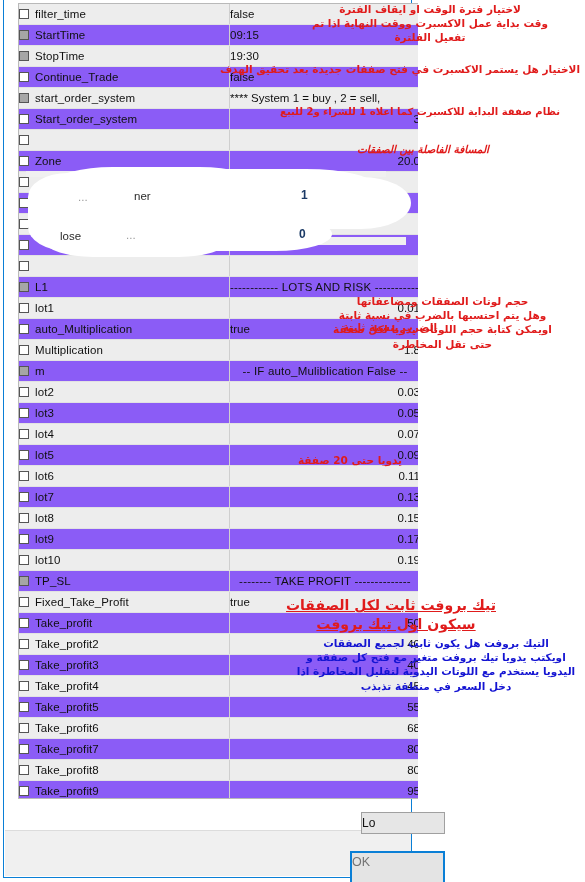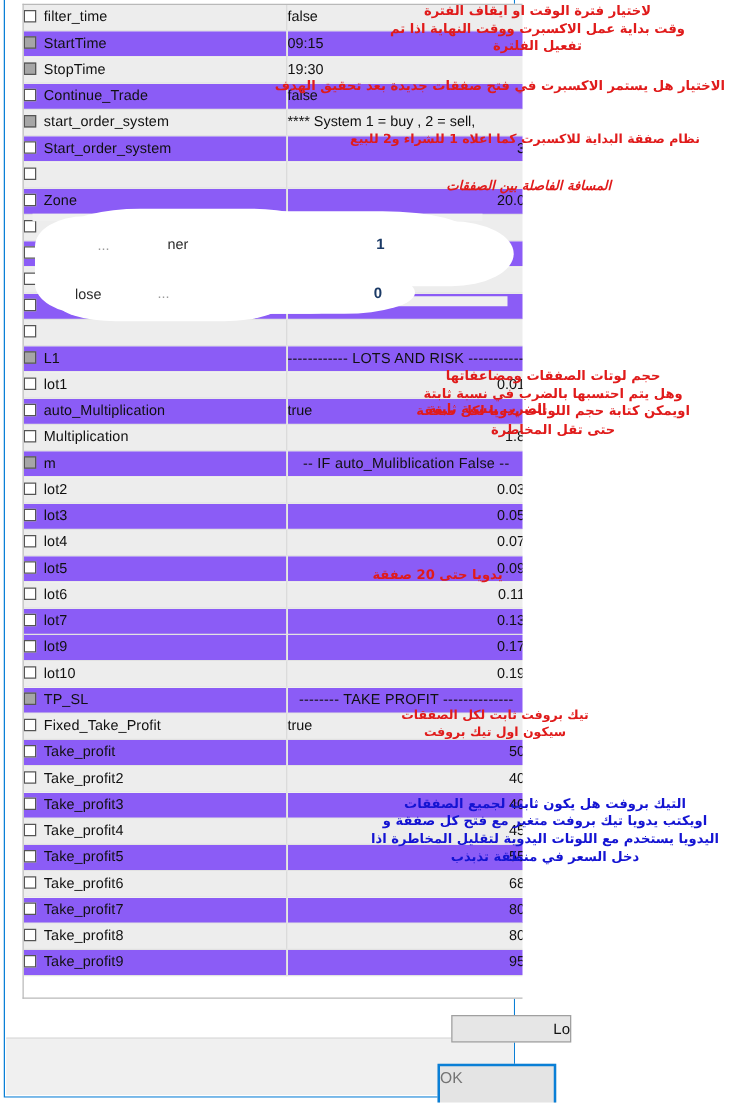--- a/index.html
+++ b/index.html
@@ -51,23 +51,23 @@
     position:absolute;left:16px;top:167px;width:393px;height:92px;
     pointer-events:none;
   }
   #smear .wash{position:absolute;background:#ffffff;}
   #smear .ghost{position:absolute;color:#2b2b2b;font-size:11.5px;white-space:nowrap;}
   #smear .ghostnum{position:absolute;color:#1b3a66;font-size:12px;font-weight:bold;}
   #smear .streak{position:absolute;background:#f0f0f0;}
 
   
   #load-btn{
-    position:absolute;left:361px;top:812px;width:96px;height:22px;
+    position:absolute;left:361px;top:812px;width:84px;height:22px;
     background:#e6e6e6;border:1px solid #a0a0a0;box-sizing:border-box;
-    font-size:12px;color:#111;line-height:20px;text-align:right;
+    font-size:12px;color:#111;line-height:20px;text-align:left;
   }
   #footer{
     position:absolute;left:1px;right:0;bottom:1px;height:45px;background:#f0f0f0;
     border-top:1px solid #dcdcdc;
   }
   #ok-btn{
     position:absolute;left:350px;top:851px;width:95px;height:40px;
     background:#e4e4e4;border:2px solid #0a7fd6;box-sizing:border-box;
     font-size:12.5px;color:#737373;line-height:18px;
   }
@@ -225,20 +225,26 @@
             <tr class="alt">
               <td class="c-name"><span class="cb"></span><span class="pname">lot6</span></td>
               <td class="c-val">
                 <span class="vnum">0.11</span>
               </td>
             </tr>
             <tr class="norm">
               <td class="c-name"><span class="cb"></span><span class="pname">lot7</span></td>
               <td class="c-val">
                 <span class="vnum">0.13</span>
+              </td>
+            </tr>
+            <tr class="alt">
+              <td class="c-name"><span class="cb"></span><span class="pname">lot8</span></td>
+              <td class="c-val">
+                <span class="vnum">0.15</span>
               </td>
             </tr>
             <tr class="norm">
               <td class="c-name"><span class="cb"></span><span class="pname">lot9</span></td>
               <td class="c-val">
                 <span class="vnum">0.17</span>
               </td>
             </tr>
             <tr class="alt">
               <td class="c-name"><span class="cb"></span><span class="pname">lot10</span></td>
@@ -361,21 +367,21 @@
   </div>
 <div class="anno red" id="anno-6" style="left: 300px; top: 294px; width: 285px; font-size: 10.5px; color: rgb(224, 27, 27);">
     <div>حجم لوتات الصفقات ومضاعفاتها</div>
     <div>وهل يتم احتسبها بالضرب في نسبة ثابتة</div>
     <div>اويمكن كتابة حجم اللوتات يدويا لكل صفقة</div>
     <div>حتى تقل المخاطرة</div>
   </div>
 <div class="anno red" id="anno-7" style="left: 285px; top: 453px; width: 130px; font-size: 10.5px; color: rgb(224, 27, 27);">
     <div>يدويا حتى 20 صفقة</div>
   </div>
-<div class="anno red" id="anno-8" style="left: 296px; top: 566px; width: 200px; font-size: 10px; color: rgb(224, 27, 27);">
+<div class="anno red" id="anno-8" style="left: 296px; top: 596px; width: 200px; font-size: 14px; color: rgb(224, 27, 27); text-decoration: underline;">
     <div>تيك بروفت ثابت لكل الصفقات</div>
     <div>سيكون اول تيك بروفت</div>
   </div>
 <div class="anno blue" id="anno-9" style="left: 292px; top: 636px; width: 288px; font-size: 10.5px; color: rgb(20, 20, 210);">
     <div>التيك بروفت هل يكون ثابت لجميع الصفقات</div>
     <div>اويكتب يدويا تيك بروفت متغير مع فتح كل صفقة و</div>
     <div>اليدويا يستخدم مع اللوتات اليدوية لتقليل المخاطرة اذا</div>
     <div>دخل السعر في منطقة تذبذب</div>
   </div>
 

